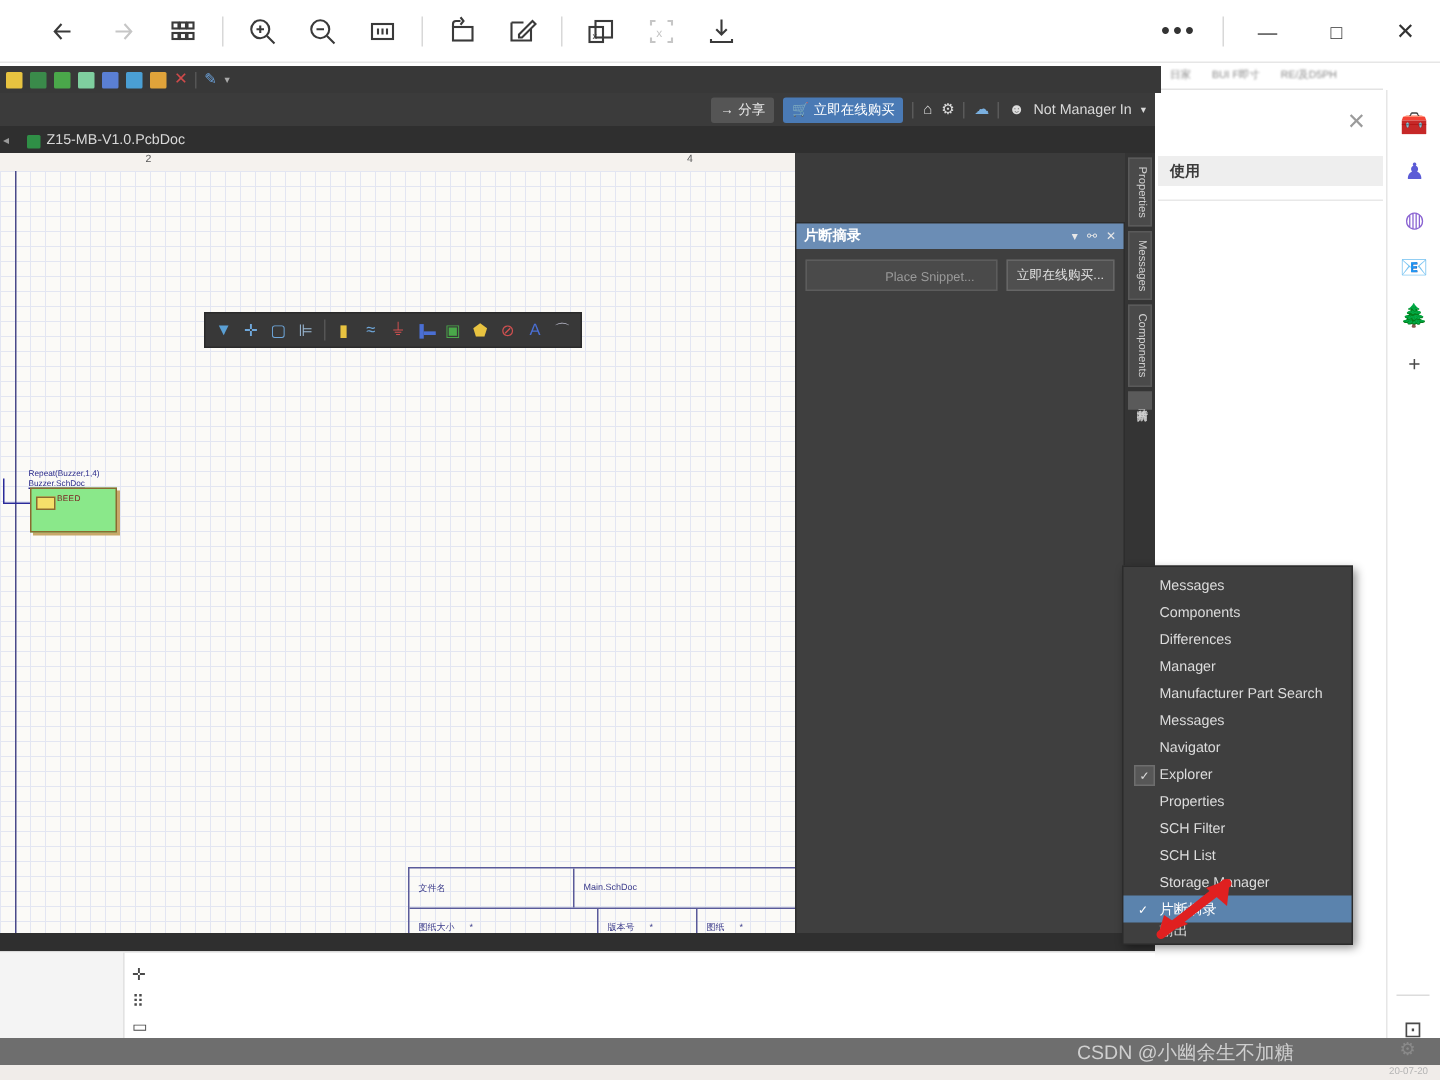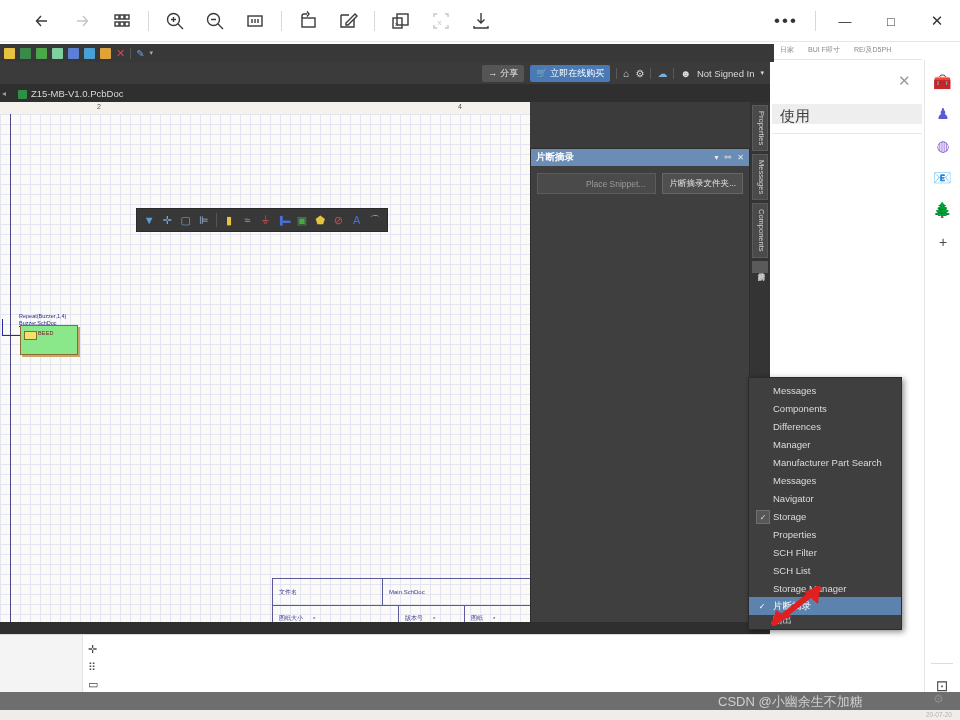--- a/index.html
+++ b/index.html
@@ -21,21 +21,21 @@
   .dots{letter-spacing:2px;font-size:17px;color:#333;line-height:10px;}
   #chrome-bottom-line{position:absolute;left:0;top:41px;width:960px;height:1px;background:#e6e6e6;}
 
   
   #bg-window{position:absolute;left:770px;top:42px;width:190px;height:678px;background:#fff;}
   #bg-win-head{position:absolute;left:772px;top:42px;width:150px;height:16px;color:#8a8a8a;font-size:7px;
     display:flex;gap:14px;align-items:center;padding-left:8px;filter:blur(0.6px);}
   #bg-win-rule{position:absolute;left:772px;top:59px;width:150px;height:1px;background:#e3e3e3;}
   #bg-win-close{position:absolute;left:898px;top:72px;font-size:15px;color:#9b9b9b;}
   #bg-row-hl{position:absolute;left:772px;top:104px;width:150px;height:20px;background:#eeeeee;}
-  #bg-row-hl-text{position:absolute;left:780px;top:107px;font-size:15px;color:#3b3b3b;}
+  #bg-row-hl-text{position:absolute;left:780px;top:107px;font-size:10px;color:#3b3b3b;font-weight:bold;}
   #bg-win-rule2{position:absolute;left:772px;top:133px;width:150px;height:1px;background:#e8e8e8;}
   #office-rail{position:absolute;left:924px;top:60px;width:36px;height:660px;background:#fff;border-left:1px solid #e6e6e6;}
   .rail-icon{width:36px;height:32px;display:flex;align-items:center;justify-content:center;font-size:15px;}
   #rail-divider{width:22px;height:1px;background:#dcdcdc;margin:6px auto;}
   #rail-bottom{position:absolute;left:924px;bottom:18px;width:36px;}
 
   
   #altium{position:absolute;left:0;top:44px;width:770px;height:600px;background:#3b3b3b;}
   #altium-tb{position:absolute;left:0;top:0;width:770px;height:18px;background:#383838;display:flex;align-items:center;padding-left:4px;gap:5px;}
   .tb-ic{width:11px;height:11px;border-radius:1px;display:inline-block;}
@@ -298,21 +298,21 @@
       <span>🛒</span>
       <span>立即在线购买</span>
     </span>
     <span class="tr-sep"></span>
     <span class="tr-ic">⌂</span>
     <span class="tr-ic">⚙</span>
     <span class="tr-sep"></span>
     <span class="tr-ic" style="color:#7ab0e0">☁</span>
     <span class="tr-sep"></span>
     <span class="tr-ic">☻</span>
-    <span>Not Signed In</span>
+    <span>Not Manager In</span>
     <span style="font-size:7px">▾</span>
   </div>
 
   <div id="altium-tabs">
     <span id="tab-caret">◂</span>
     <span id="tab-doc">
       <span class="tab-chip"></span>
       <span>Z15-MB-V1.0.PcbDoc</span>
     </span>
   </div>
@@ -426,21 +426,21 @@
     <div id="snip-title">
       <span id="snip-title-txt">片断摘录</span>
       <span id="snip-title-btns">
         <span>▾</span>
         <span>⚯</span>
         <span>✕</span>
       </span>
     </div>
     <div id="snip-bar">
       <div id="snip-place">Place Snippet...</div>
-      <div id="snip-folder">片断摘录文件夹...</div>
+      <div id="snip-folder">立即在线购买...</div>
     </div>
   </div>
 
   <div id="statusbar">
     <div id="sb-seg"></div>
     <div id="panels-btn">Panels</div>
   </div>
 </div>
 
 <div id="dark-top-strip"></div>
@@ -462,21 +462,21 @@
       <span>Manufacturer Part Search</span>
     </div>
   <div class="mi">
       <span>Messages</span>
     </div>
   <div class="mi">
       <span>Navigator</span>
     </div>
   <div class="mi">
     <span class="chk box">✓</span>
-    <span>Storage</span>
+    <span>Explorer</span>
   </div>
   <div class="mi">
       <span>Properties</span>
     </div>
   <div class="mi">
       <span>SCH Filter</span>
     </div>
   <div class="mi">
       <span>SCH List</span>
     </div>

